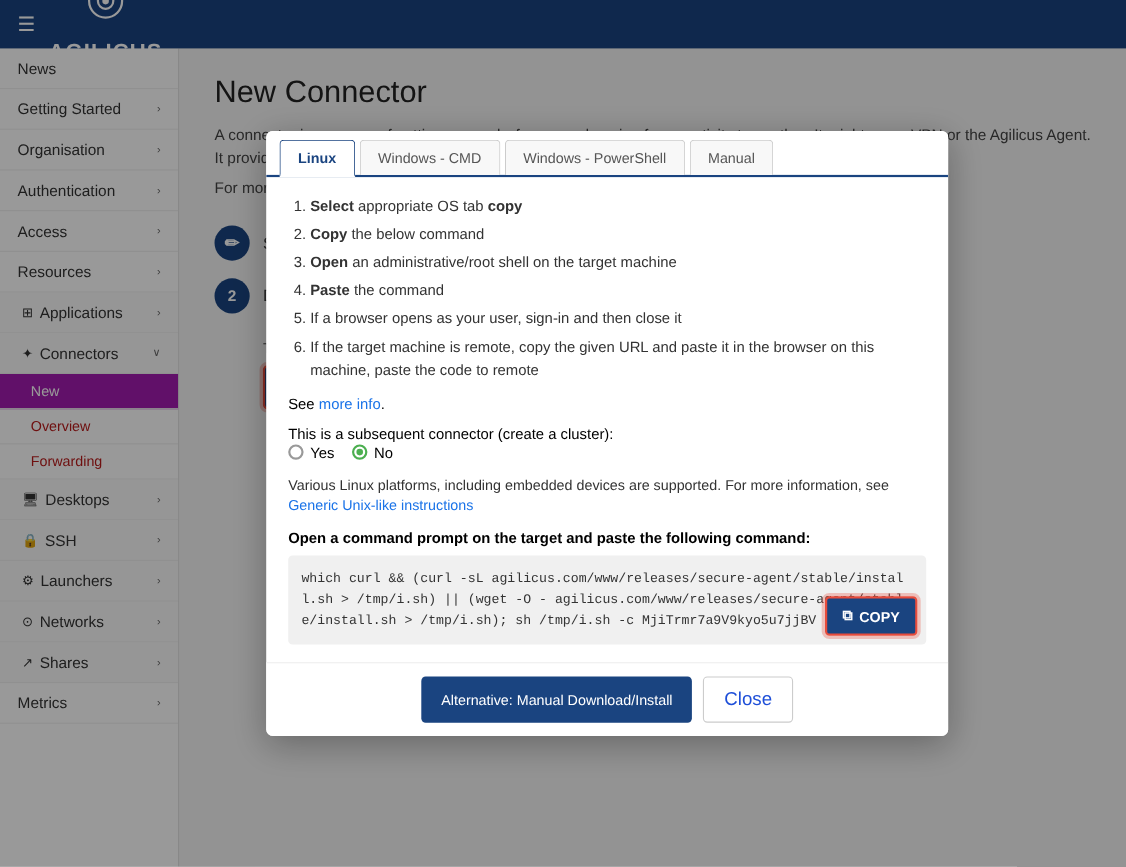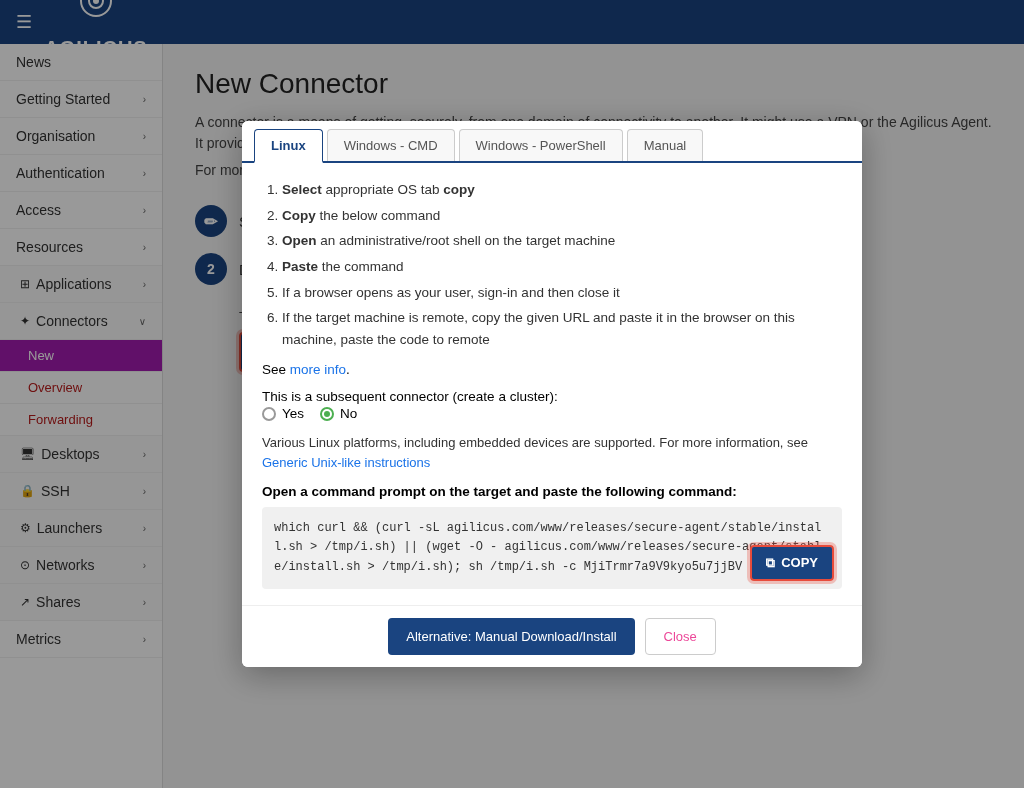--- a/index.html
+++ b/index.html
@@ -253,26 +253,26 @@
       background: #1a4480;
       color: white;
       border: none;
       padding: 10px 18px;
       border-radius: 4px;
       cursor: pointer;
       font-size: 13px;
     }
     .close-modal-btn {
       background: white;
-      color: #ec4899;
+      color: #1d4ed8;
       border: 1px solid #ccc;
       padding: 10px 18px;
       border-radius: 4px;
       cursor: pointer;
-      font-size: 13px;
+      font-size: 17px;
     }
   </style>
 </head>
 <body>
 
 <nav class="top-nav">
   <span class="hamburger-icon">☰</span>
   <div class="logo-area">
     <div class="logo-circle">
       <div class="logo-inner"></div>

